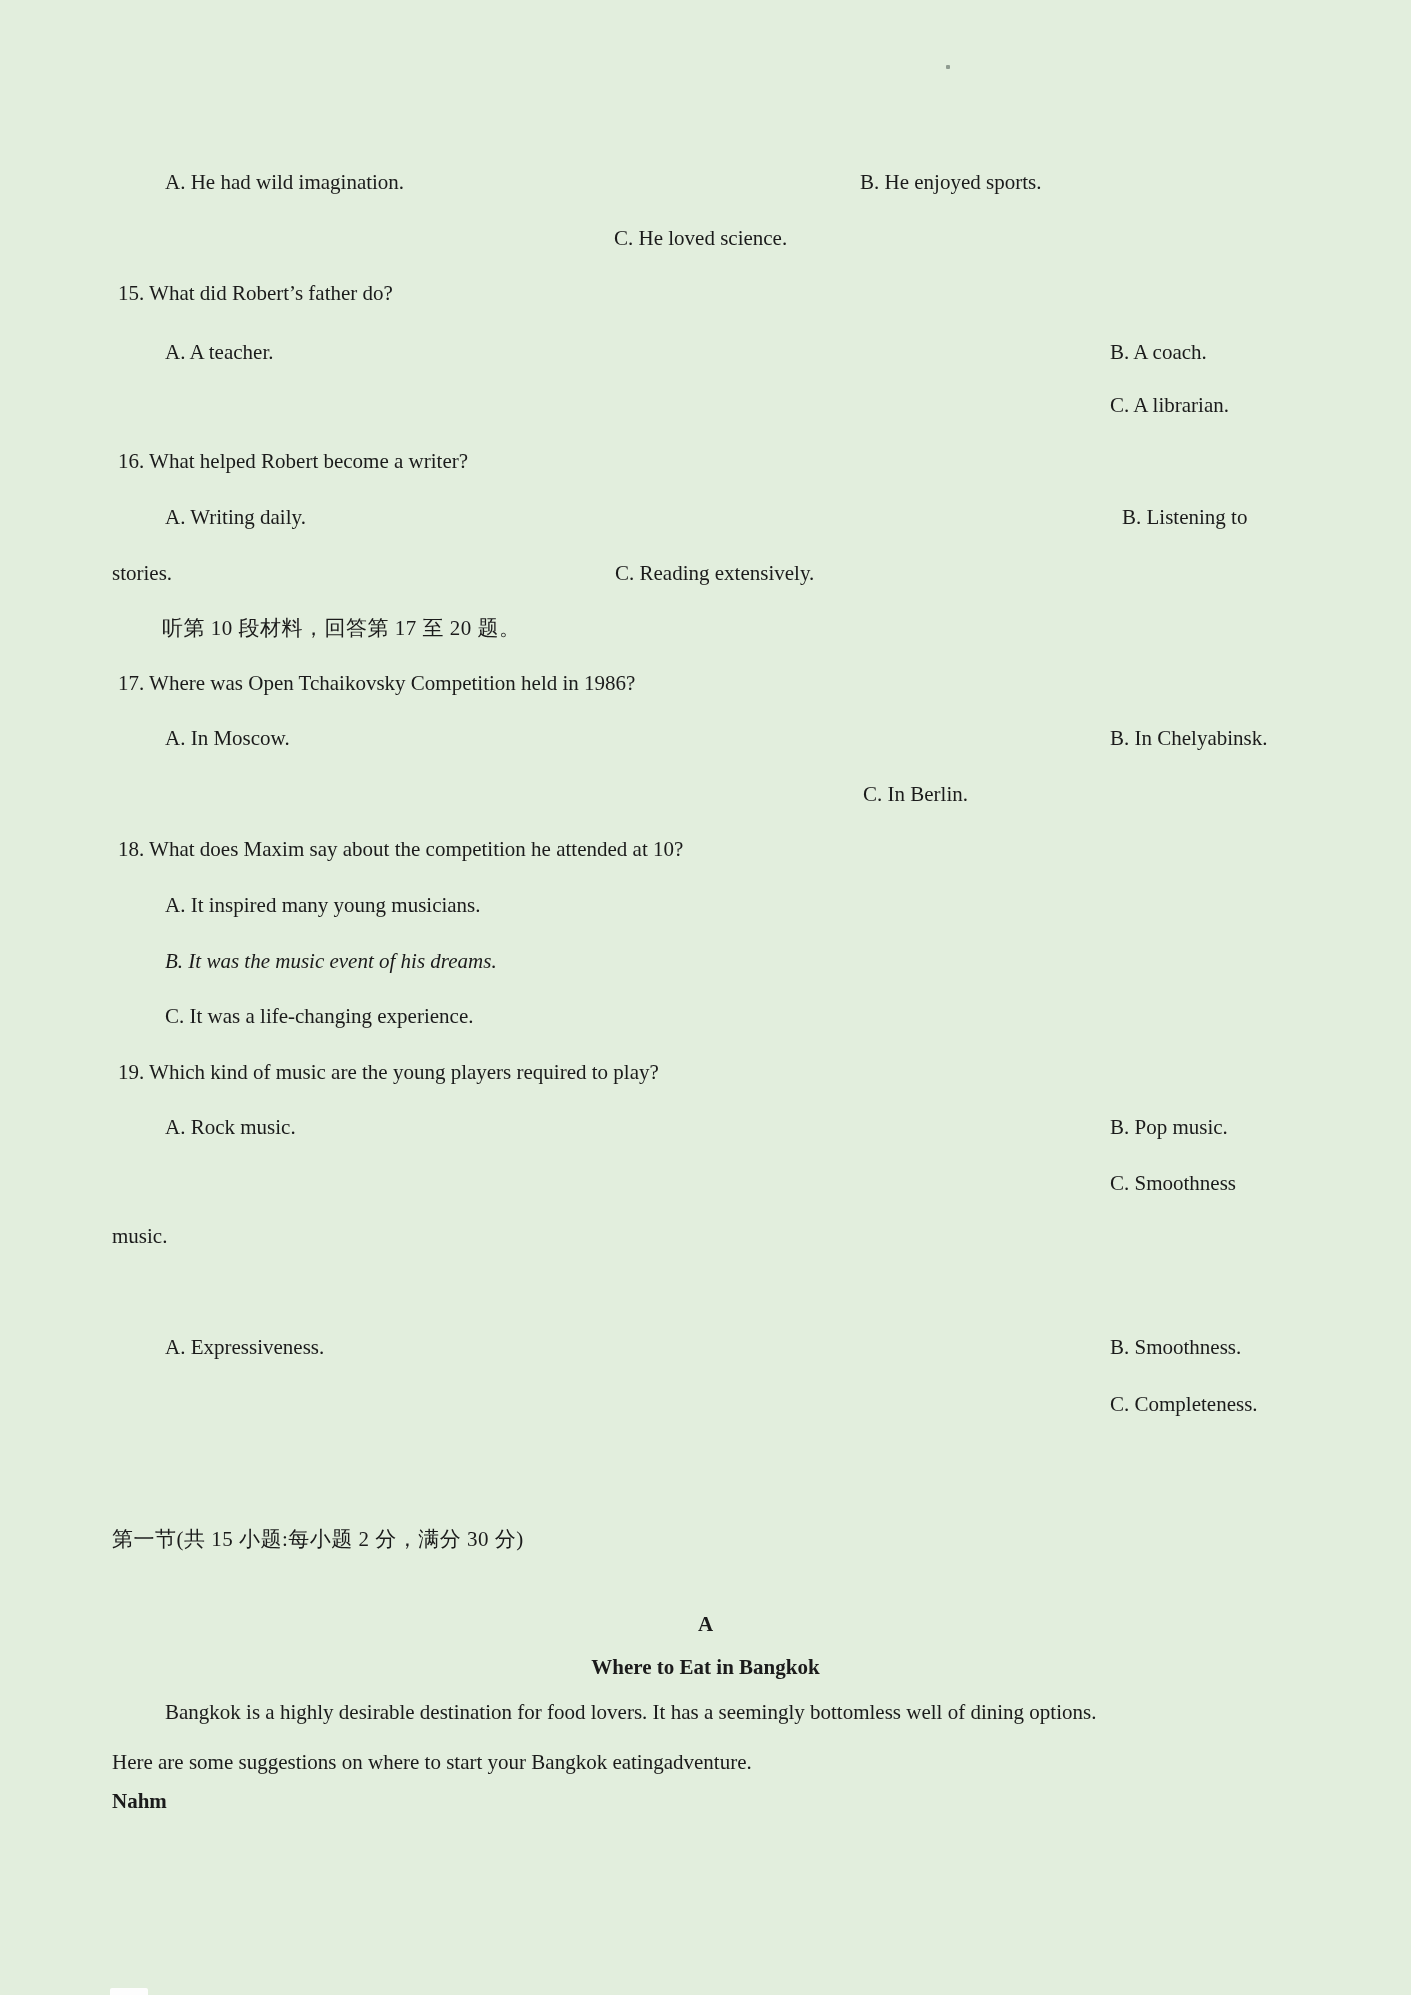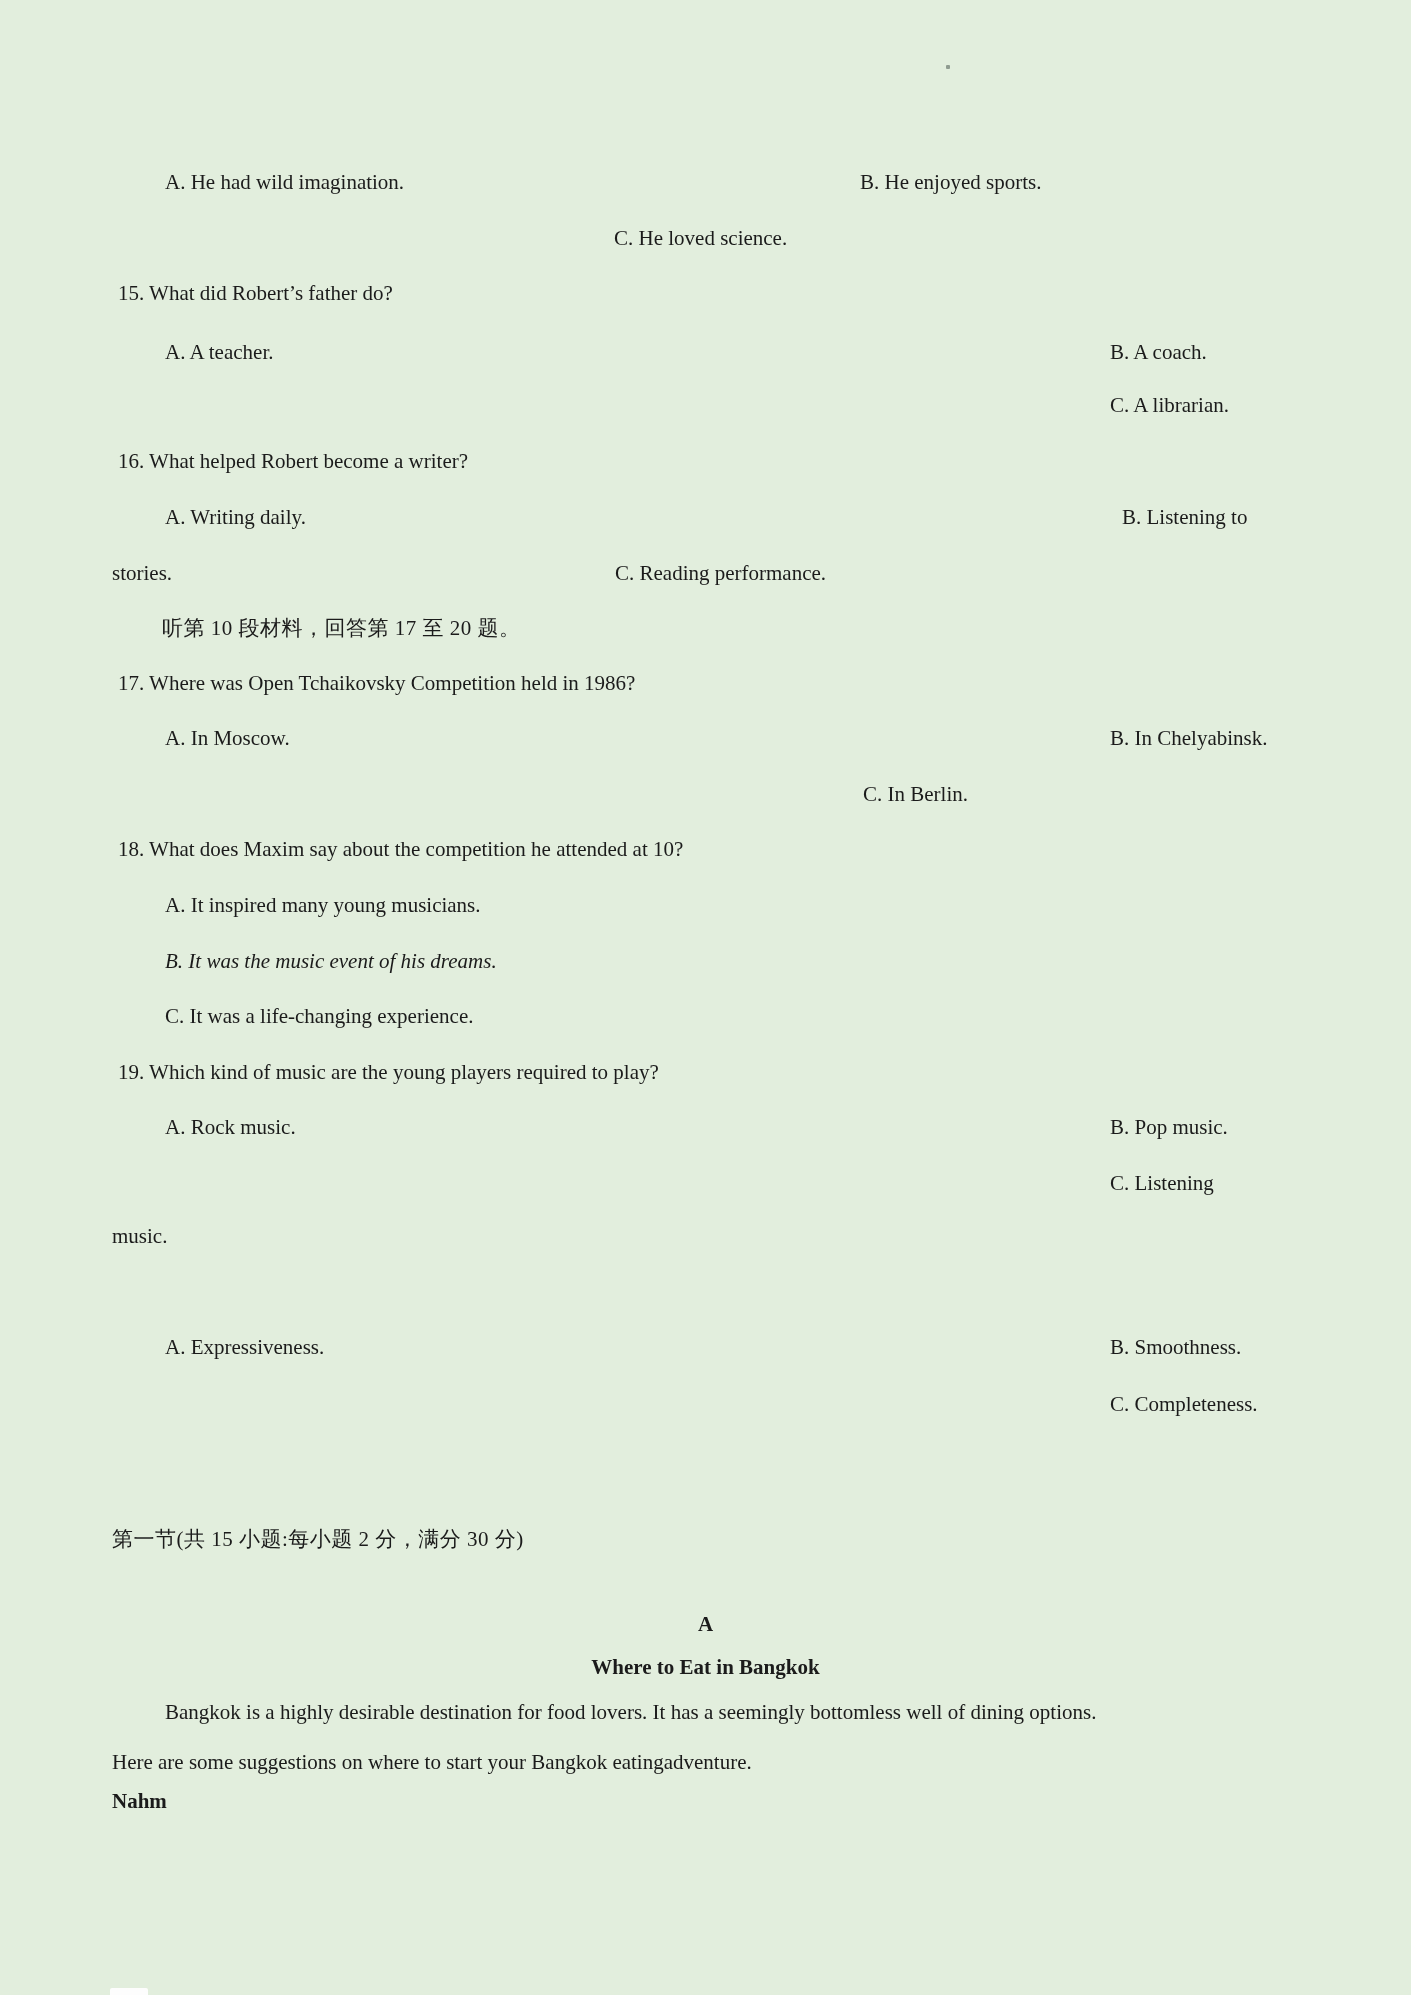--- a/index.html
+++ b/index.html
@@ -48,38 +48,38 @@
 
   <div class="ln" style="left:118px;top:279px;">15. What did Robert’s father do?</div>
   <div class="ln" style="left:165px;top:338px;">A. A teacher.</div>
   <div class="ln" style="left:1110px;top:338px;">B. A coach.</div>
   <div class="ln" style="left:1110px;top:391px;">C. A librarian.</div>
 
   <div class="ln" style="left:118px;top:447px;">16. What helped Robert become a writer?</div>
   <div class="ln" style="left:165px;top:503px;">A. Writing daily.</div>
   <div class="ln" style="left:1122px;top:503px;">B. Listening to</div>
   <div class="ln" style="left:112px;top:559px;">stories.</div>
-  <div class="ln" style="left:615px;top:559px;">C. Reading performance.</div>
+  <div class="ln" style="left:615px;top:559px;">C. Reading extensively.</div>
 
   <div class="ln cjk" style="left:162px;top:614px;">听第 10 段材料，回答第 17 至 20 题。</div>
 
   <div class="ln" style="left:118px;top:669px;">17. Where was Open Tchaikovsky Competition held in 1986?</div>
   <div class="ln" style="left:165px;top:724px;">A. In Moscow.</div>
   <div class="ln" style="left:1110px;top:724px;">B. In Chelyabinsk.</div>
   <div class="ln" style="left:863px;top:780px;">C. In Berlin.</div>
 
   <div class="ln" style="left:118px;top:835px;">18. What does Maxim say about the competition he attended at 10?</div>
   <div class="ln" style="left:165px;top:891px;">A. It inspired many young musicians.</div>
   <div class="ln" style="left:165px;top:947px;font-style:italic;">B. It was the music event of his dreams.</div>
   <div class="ln" style="left:165px;top:1002px;">C. It was a life-changing experience.</div>
 
   <div class="ln" style="left:118px;top:1058px;">19. Which kind of music are the young players required to play?</div>
   <div class="ln" style="left:165px;top:1113px;">A. Rock music.</div>
   <div class="ln" style="left:1110px;top:1113px;">B. Pop music.</div>
-  <div class="ln" style="left:1110px;top:1169px;">C. Listening</div>
+  <div class="ln" style="left:1110px;top:1169px;">C. Smoothness</div>
   <div class="ln" style="left:112px;top:1222px;">music.</div>
 
   <div class="ln" style="left:165px;top:1333px;">A. Expressiveness.</div>
   <div class="ln" style="left:1110px;top:1333px;">B. Smoothness.</div>
   <div class="ln" style="left:1110px;top:1390px;">C. Completeness.</div>
 
   <div class="ln cjk" style="left:112px;top:1525px;">第一节(共 15 小题:每小题 2 分，满分 30 分)</div>
 
   <div class="ln b center" style="top:1610px;">A</div>
   <div class="ln b center" style="top:1653px;">Where to Eat in Bangkok</div>

